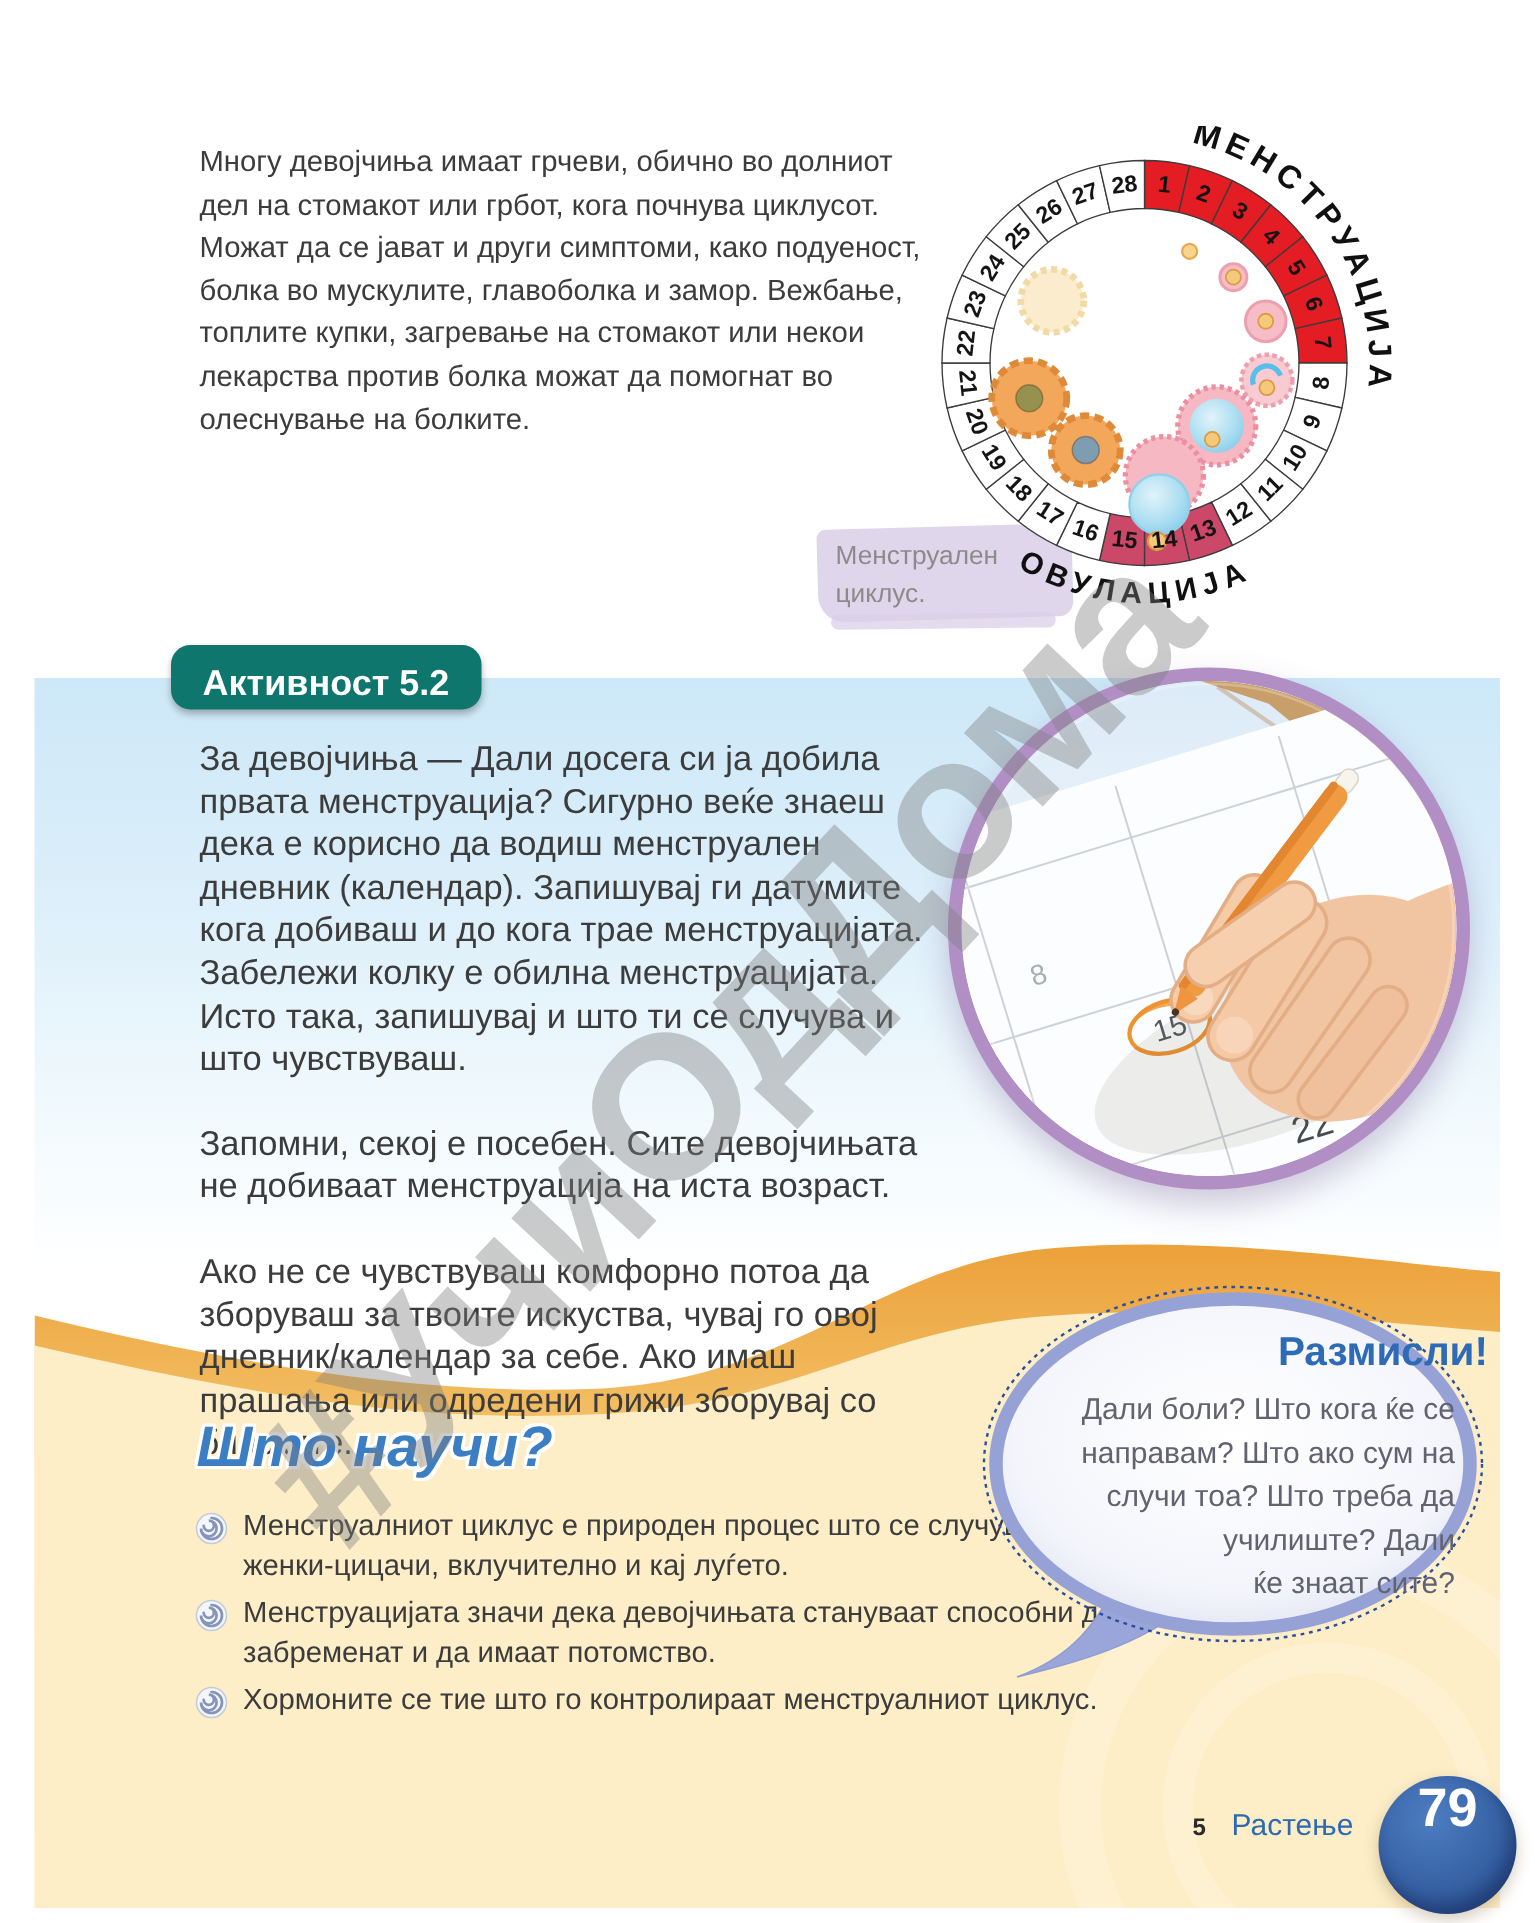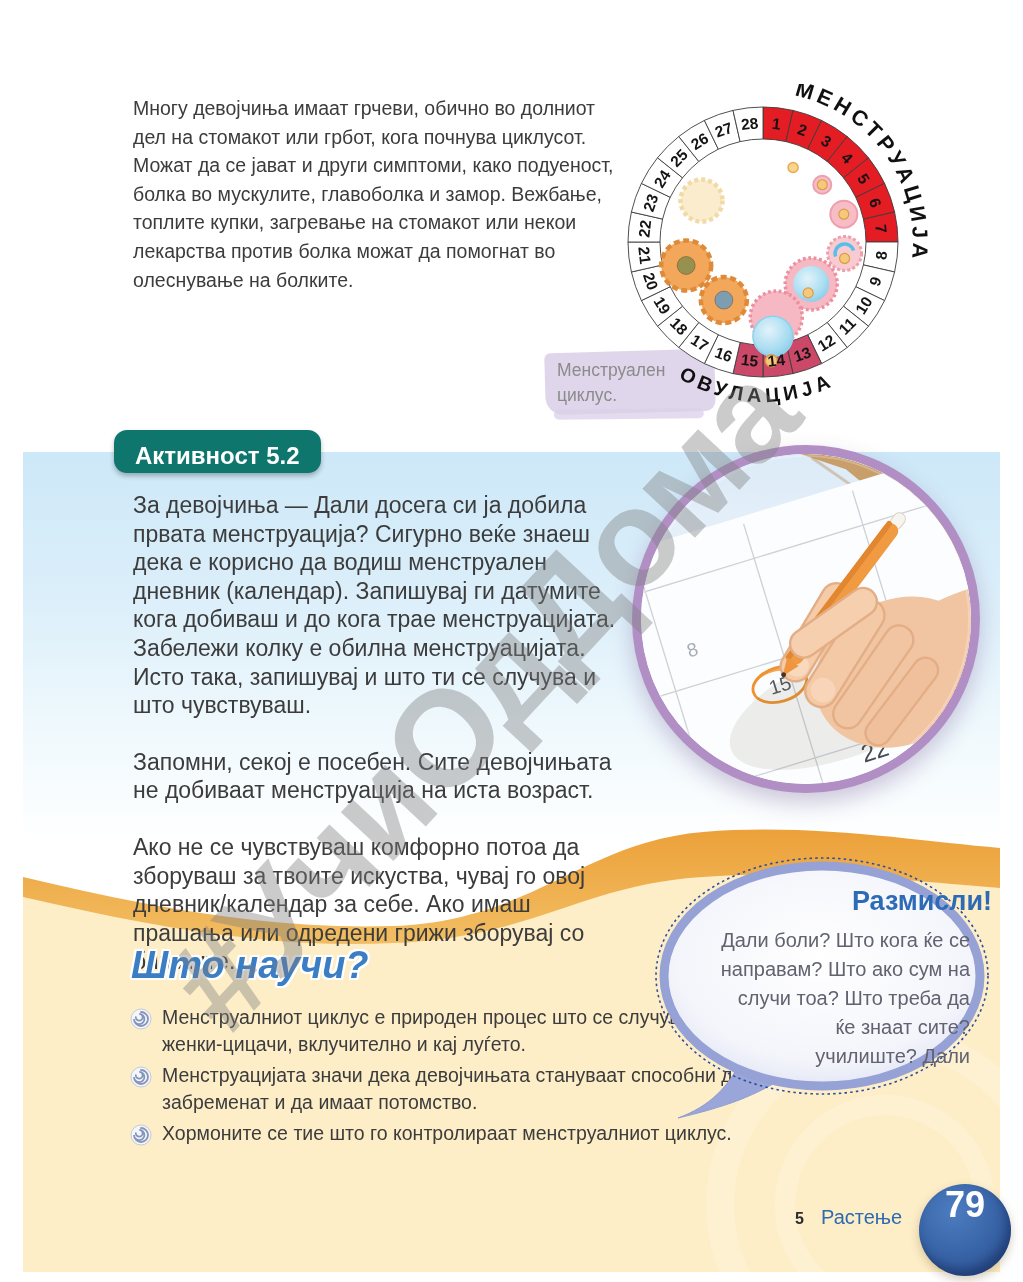--- a/index.html
+++ b/index.html
@@ -297,22 +297,22 @@
     </defs>
     <path d="M96,200 C80,232 62,250 30,262 C72,252 112,240 142,216 Z" fill="#9aa6da" stroke="#8f9cd2"></path>
     <ellipse cx="174" cy="120" rx="158" ry="110" fill="url(#bb)" stroke="#96a2d6" stroke-width="9"></ellipse>
     <ellipse cx="174" cy="120" rx="166" ry="118" fill="none" stroke="#2b4ea0" stroke-width="1.6" stroke-dasharray="2.5 3.2"></ellipse>
   </svg>
   <div class="bubble-title">Размисли!</div>
   <div class="bubble-text">
     <div>Дали боли? Што кога ќе се</div>
     <div>направам? Што ако сум на</div>
     <div>случи тоа? Што треба да</div>
+    <div>училиште? Дали</div>
     <div>ќе знаат сите?</div>
-    <div>училиште? Дали</div>
   </div>
 </div>
 
 <div class="chapter-num">5</div>
 <div class="chapter-title">Растење</div>
 <div class="page-circle">
   <span>79</span>
 </div>
 
 </body></html>

